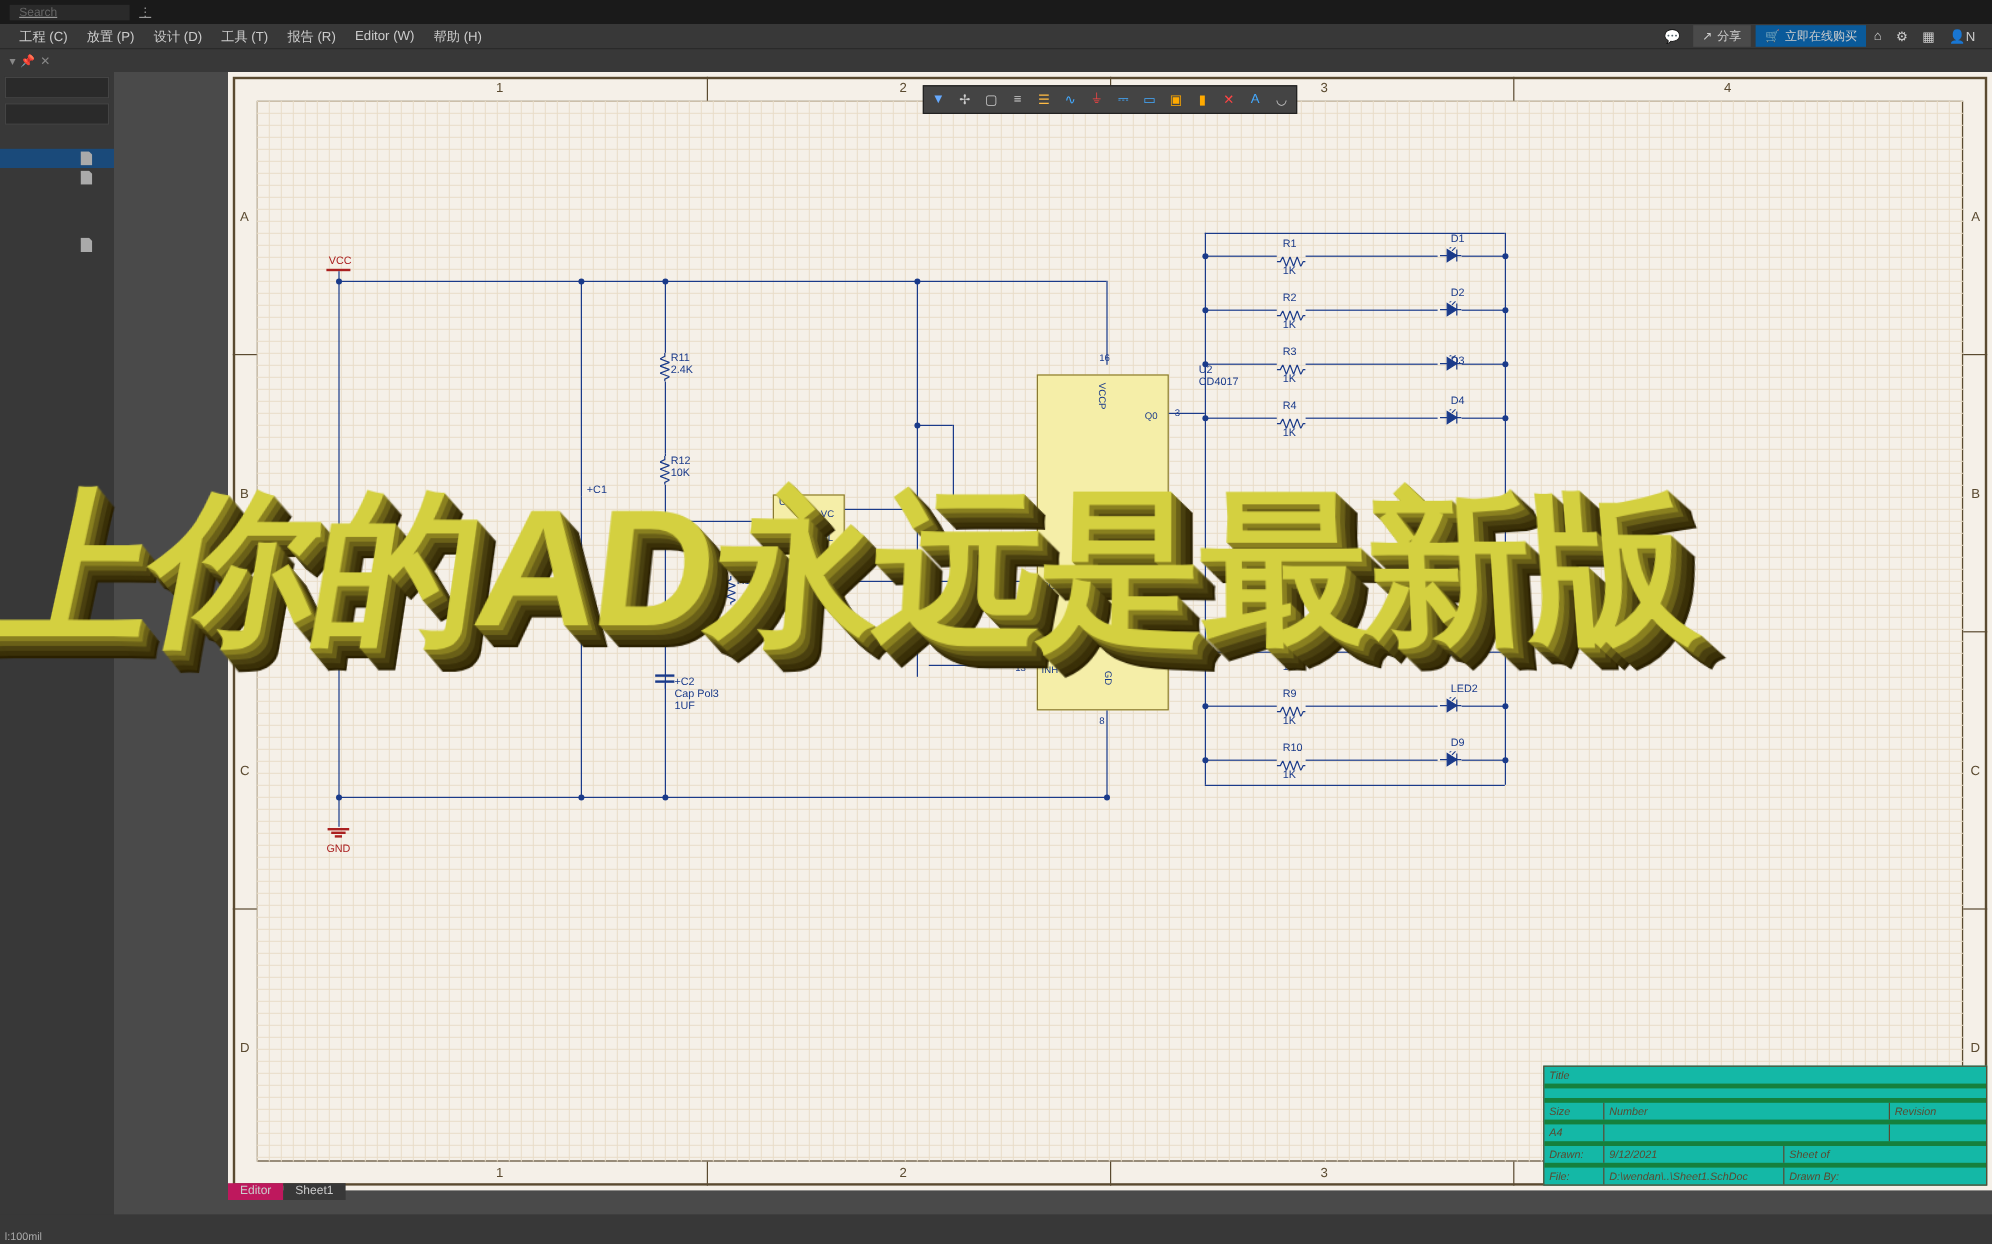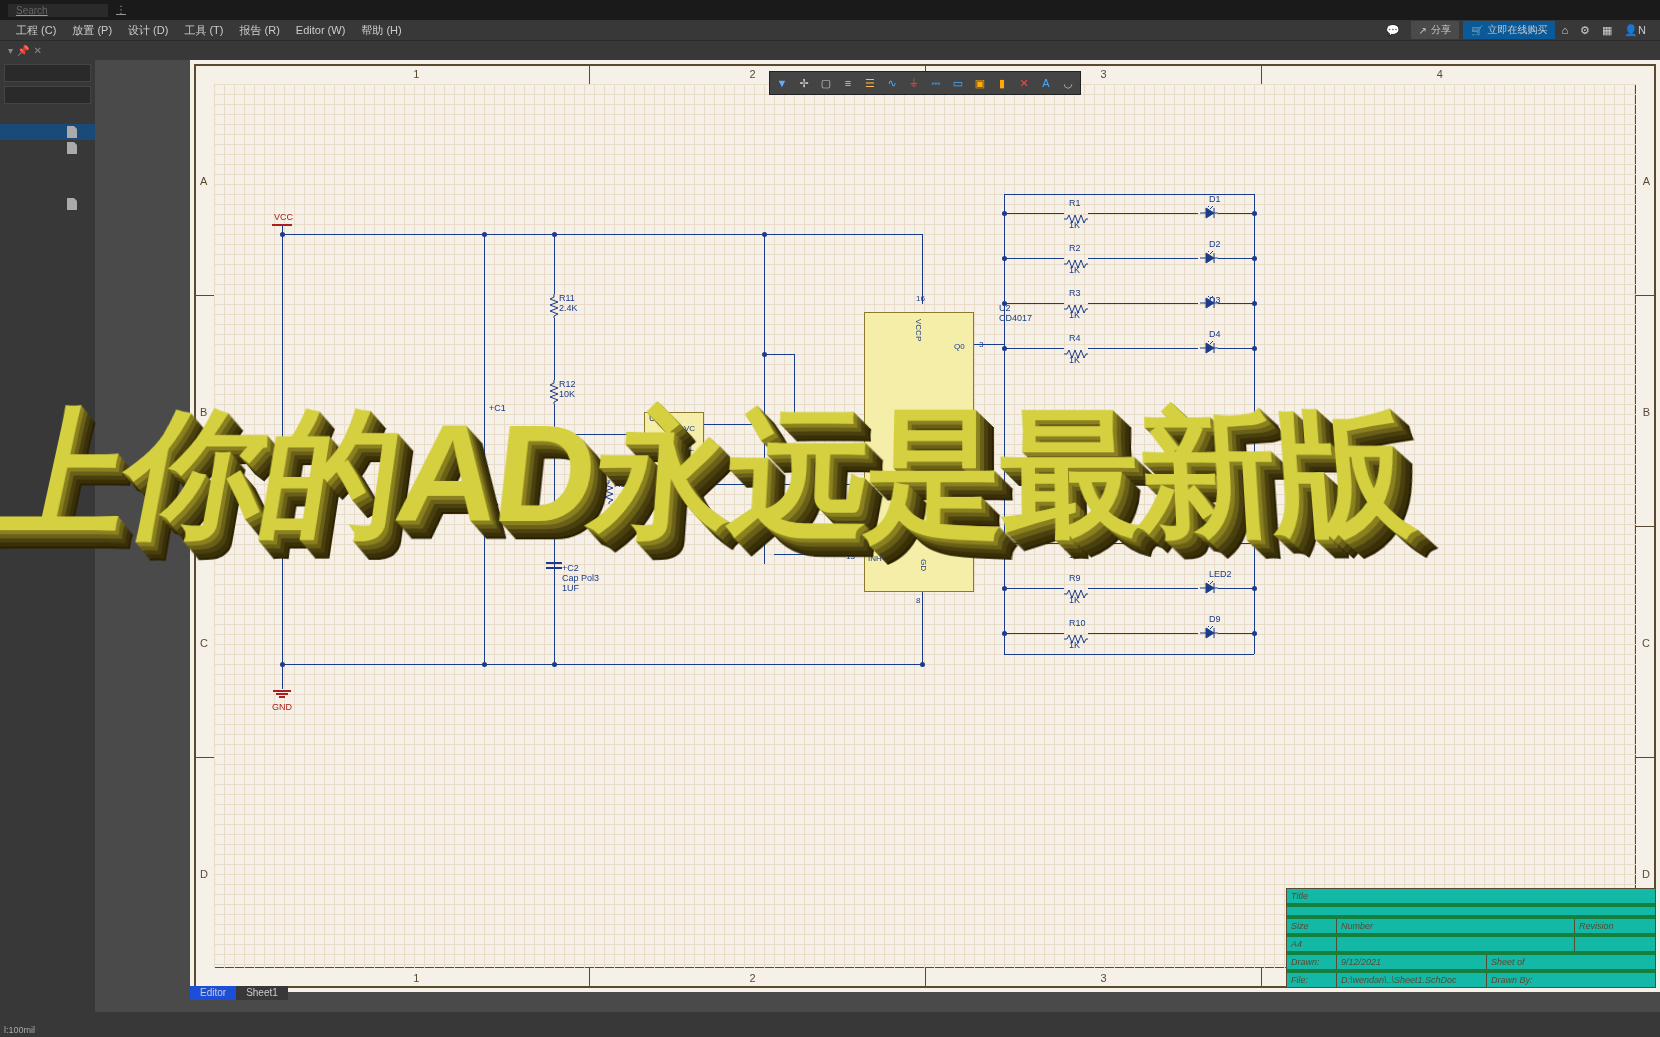--- a/index.html
+++ b/index.html
@@ -88,21 +88,21 @@
 .titleblock { position:absolute; right:4px; bottom:4px; width:370px; border:1px solid #5a4a30; background:#14b8a6; font-size:9px; color:#5a4a30;font-style:italic; }
 .tb-row { display:flex; border-top:4px solid #15803d; }
 .tb-row:first-child { border-top:none; }
 .tb-cell { padding:2px 4px; border-right:1px solid #5a4a30; }
 .tb-cell:last-child { border-right:none; }
 
 
 .statusbar { position:absolute; left:0; right:0; bottom:0; height:12px; background:#383838; color:#aaa; font-size:9px; padding:0 4px; display:flex; }
 .editor-tabs { position:absolute; left:95px; bottom:12px; height:14px; display:flex; font-size:10px; }
 .ed-tab { padding:1px 10px; background:#383838; color:#ccc; cursor:pointer; }
-.ed-tab.active { background:#1d4ed8; }
+.ed-tab.active { background:#be185d; }
 
 
 .overlay-3d { position:absolute; left:-10px; top:380px; right:-20px; pointer-events:none; z-index:100; font-size:140px; font-weight:900; color:#d4d040; font-family:"Microsoft YaHei","SimHei",sans-serif;
   text-shadow:
     1px 1px 0 #8a8020, 2px 2px 0 #8a8020, 3px 3px 0 #8a8020, 4px 4px 0 #8a8020,
     5px 5px 0 #6a6018, 6px 6px 0 #6a6018, 7px 7px 0 #6a6018, 8px 8px 0 #6a6018,
     9px 9px 0 #4a4010, 10px 10px 0 #4a4010, 11px 11px 0 #4a4010, 12px 12px 0 #4a4010,
     13px 13px 0 #3a3008, 14px 14px 0 #3a3008, 15px 15px 0 #3a3008, 16px 16px 0 #3a3008,
     17px 17px 0 #2a2000, 18px 18px 0 #2a2000;
   transform:perspective(600px) rotateX(8deg) skewX(-2deg);

